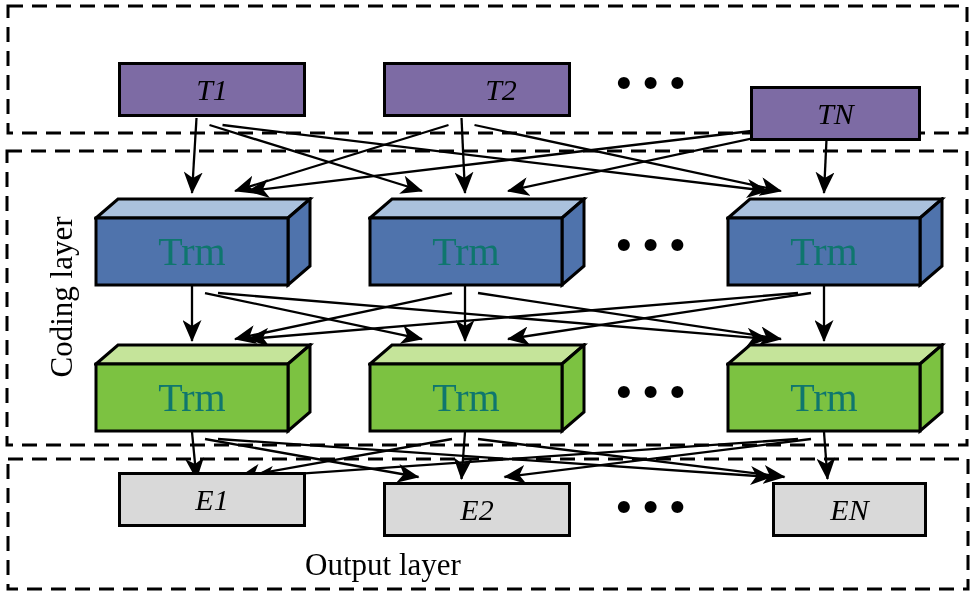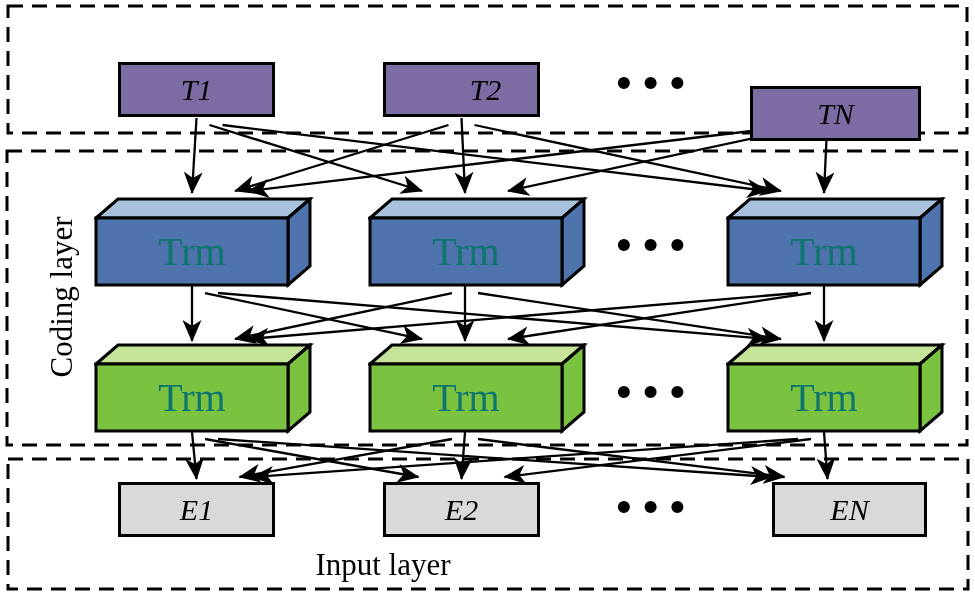--- a/index.html
+++ b/index.html
@@ -25,21 +25,21 @@
   .title-coding{
     left:-28px;top:280px;width:180px;height:34px;
     transform:rotate(-90deg);
   }
   .flat-box{
     position:absolute;z-index:2;
     box-sizing:border-box;
     border:3px solid #000;
     display:flex;align-items:center;justify-content:center;
     font-style:italic;font-size:30px;color:#000;
-    width:157px;height:55px;
+    width:188px;height:55px;
   }
   .t-box{background:var(--c-input);}
   .e-box{background:var(--c-output);}
   .trm{
     position:absolute;z-index:2;
     width:220px;height:92px;
   }
   .trm svg{position:absolute;left:0;top:0;}
   .trm .trm-label{
     position:absolute;left:2px;top:21px;width:192px;height:67px;
@@ -94,21 +94,21 @@
         <line x1="452" y1="439" x2="239.5" y2="477" stroke="#000000" stroke-width="2.3" marker-end="url(#ah)"></line>
         <line x1="465" y1="432" x2="461.5" y2="479" stroke="#000000" stroke-width="2.3" marker-end="url(#ah)"></line>
         <line x1="478" y1="439" x2="784.5" y2="477" stroke="#000000" stroke-width="2.3" marker-end="url(#ah)"></line>
         <line x1="798" y1="439" x2="252.5" y2="477" stroke="#000000" stroke-width="2.3" marker-end="url(#ah)"></line>
         <line x1="811" y1="439" x2="504.5" y2="477" stroke="#000000" stroke-width="2.3" marker-end="url(#ah)"></line>
         <line x1="824" y1="432" x2="827.5" y2="479" stroke="#000000" stroke-width="2.3" marker-end="url(#ah)"></line>
       </g>
   </svg>
 
   <div class="layer-title title-coding">Coding layer</div>
-  <div class="layer-title title-output">Input layer</div>
+  <div class="layer-title title-output">Output layer</div>
 
   <div class="flat-box t-box" style="left:118px;top:62px;">
     <span>T1</span>
   </div>
   <div class="flat-box t-box" style="left:383px;top:62px;padding-left:48px;">
     <span>T2</span>
   </div>
   <div class="flat-box t-box" style="left:750px;top:62px;width:171px;margin-top:24px;">
     <span>TN</span>
   </div>
@@ -159,21 +159,21 @@
   <div class="trm" style="left:726px;top:343px;">
     <svg width="220" height="92" viewBox="0 0 220 92">
       <polygon points="2,21 24,2 216,2 194,21" style="fill:var(--c-green-top)" stroke="#000" stroke-width="3"></polygon>
       <polygon points="194,21 216,2 216,69 194,88" style="fill:var(--c-green-front)" stroke="#000" stroke-width="3"></polygon>
       <rect x="2" y="21" width="192" height="67" style="fill:var(--c-green-front)" stroke="#000" stroke-width="3"></rect>
     </svg>
     <div class="trm-label">Trm</div>
   </div>
   <div class="dots" style="top:375px;">•••</div>
 
-  <div class="flat-box e-box" style="left:118px;top:482px;">
+  <div class="flat-box e-box" style="left:118px;top:472px;">
     <span>E1</span>
   </div>
   <div class="flat-box e-box" style="left:383px;top:482px;">
     <span>E2</span>
   </div>
   <div class="flat-box e-box" style="left:750px;top:482px;width:155px;margin-left:22px;">
     <span>EN</span>
   </div>
   <div class="dots" style="top:490px;">•••</div>
 

